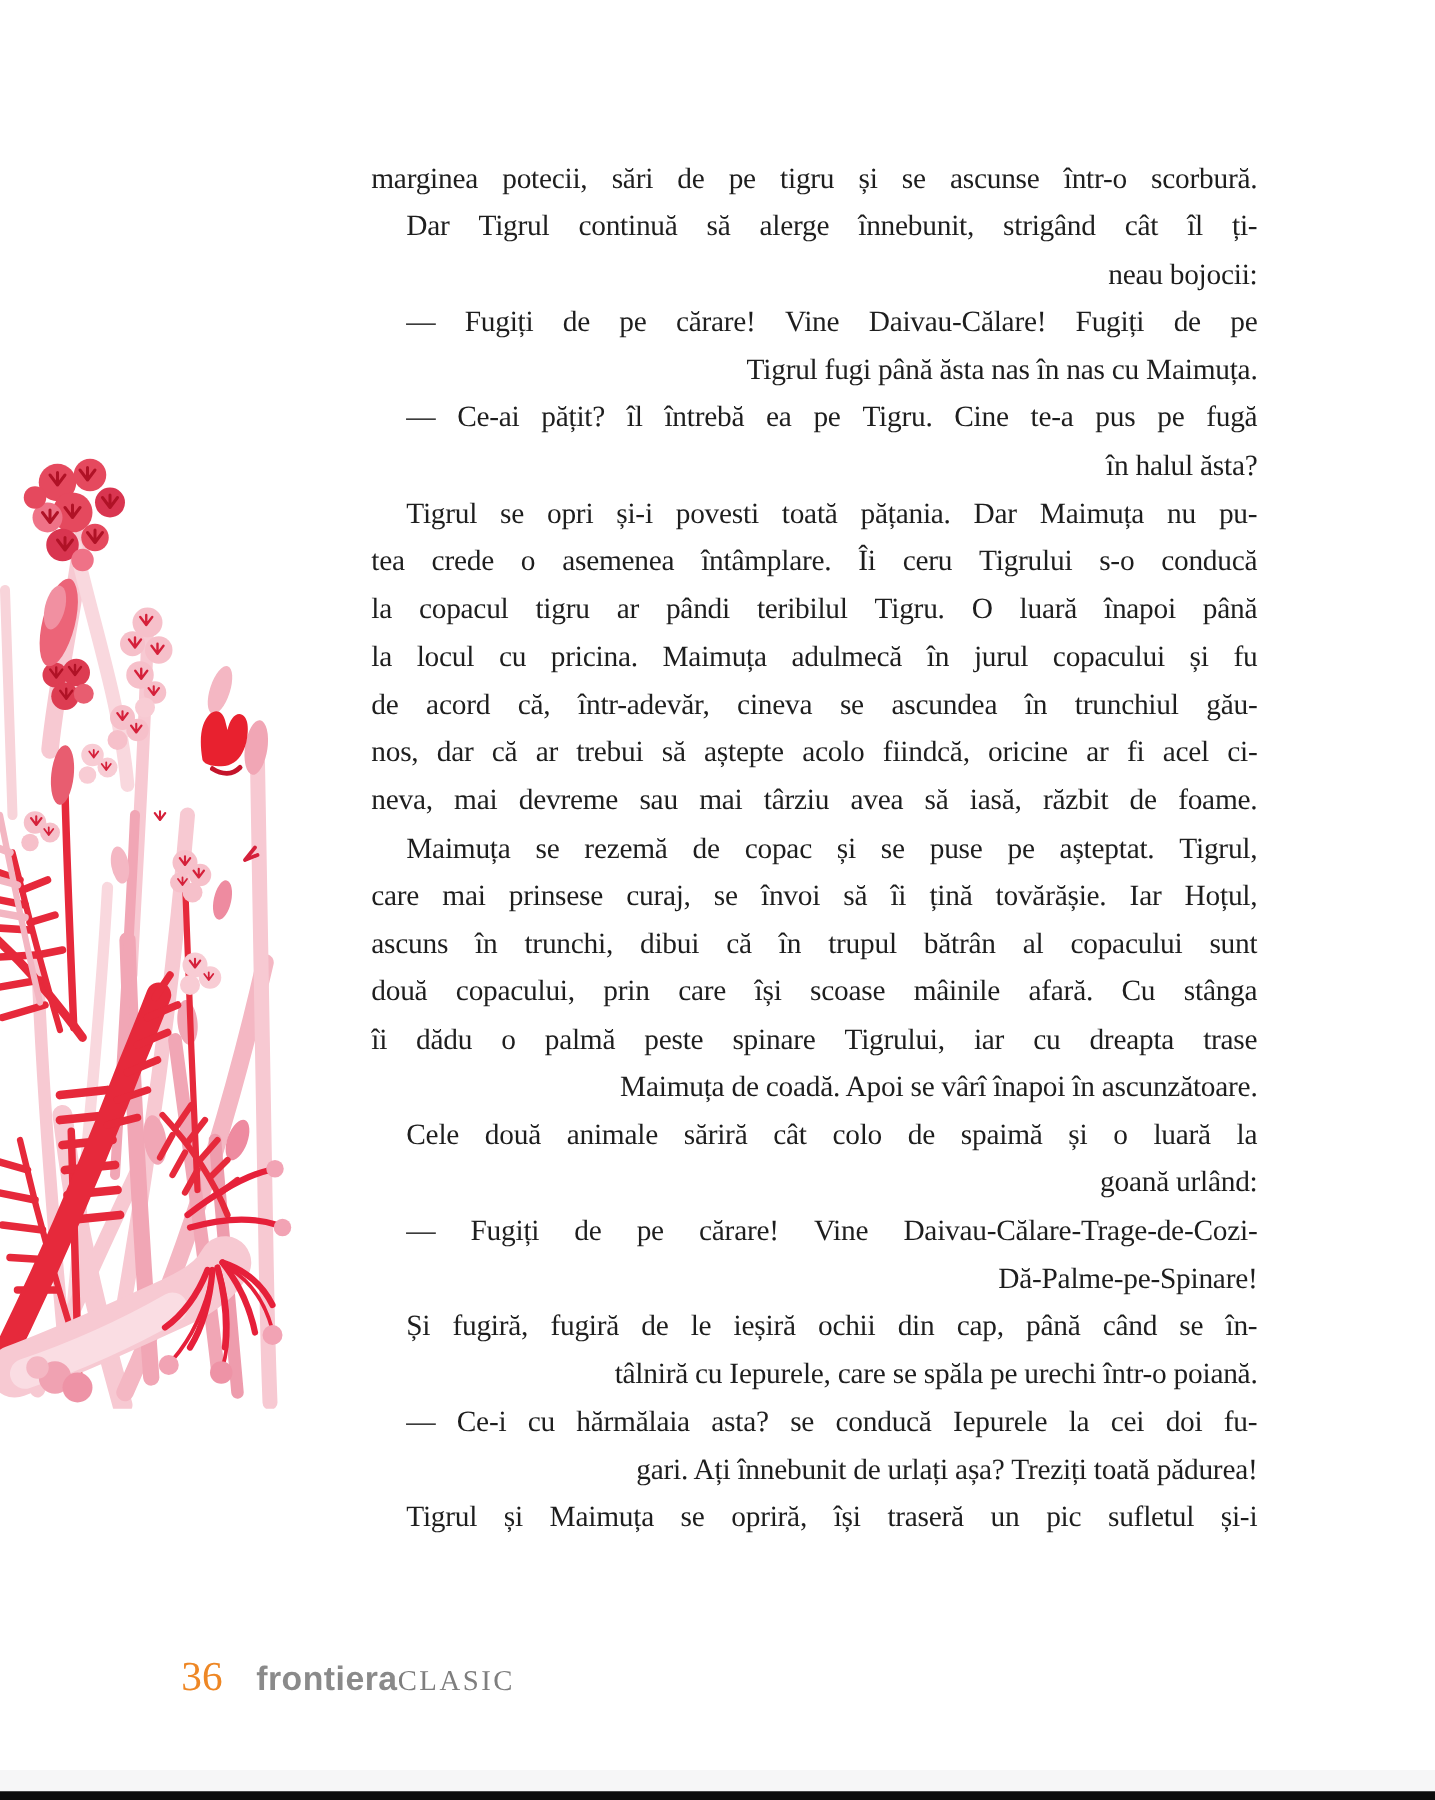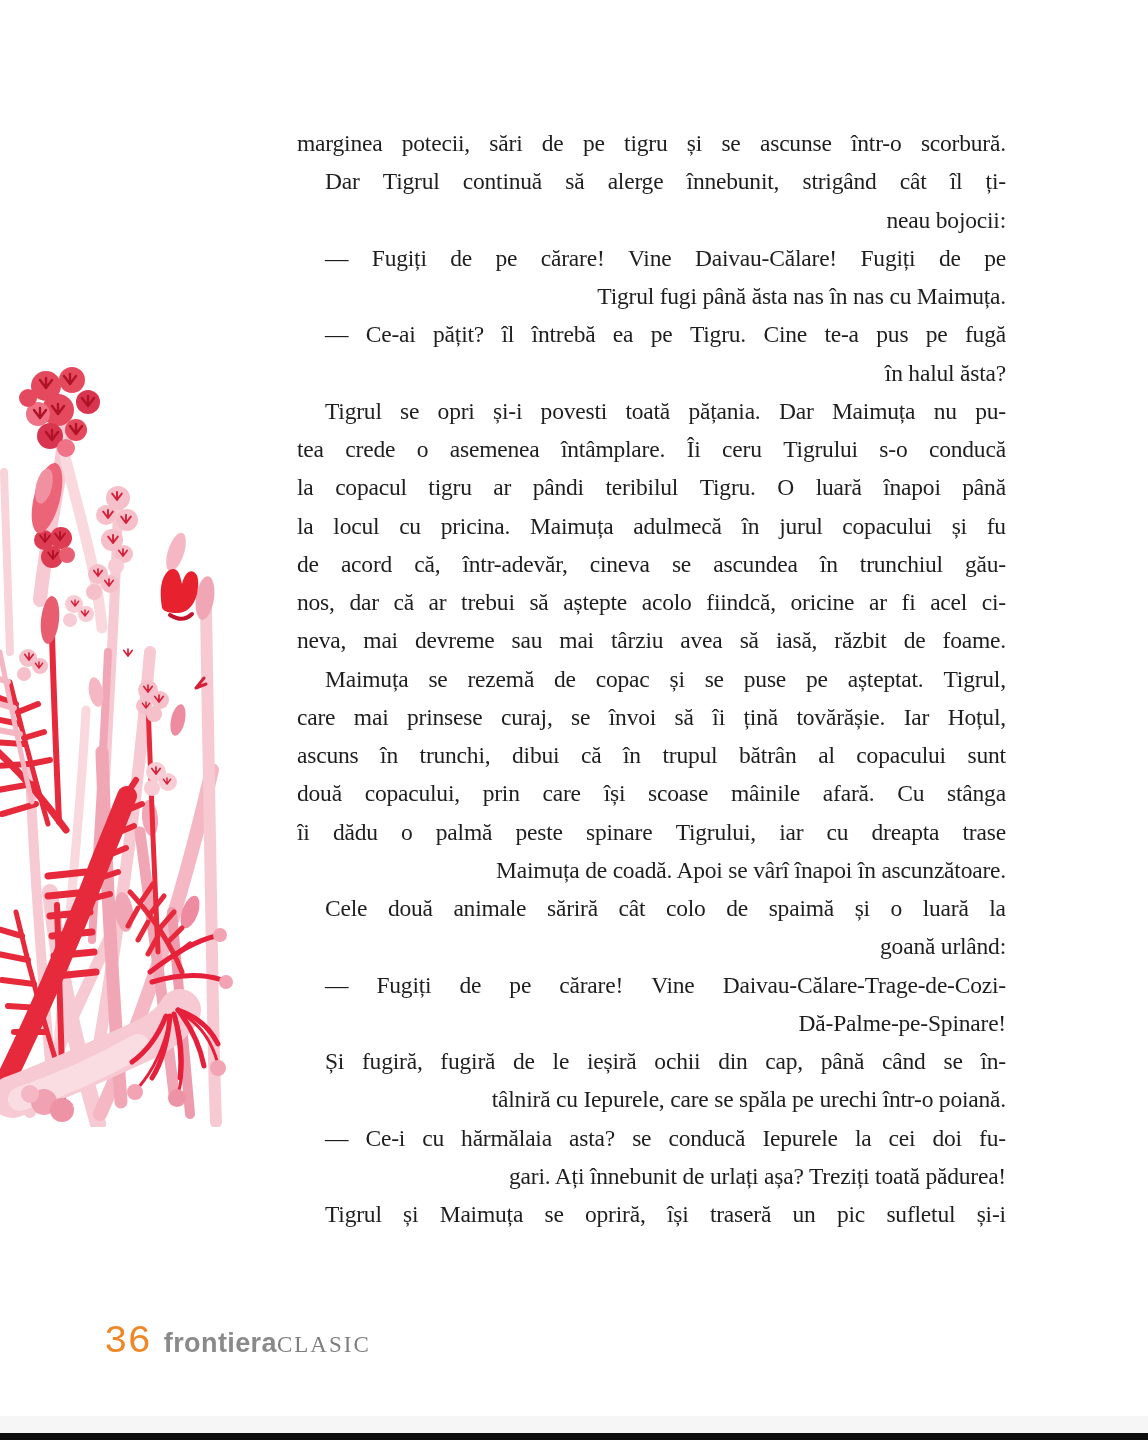--- a/index.html
+++ b/index.html
@@ -14,24 +14,25 @@
     color:var(--text,#1e1e1e);
     font-size:23.5px;letter-spacing:-0.2px;
   }
   .line{height:38.25px;line-height:38.25px;overflow:hidden;white-space:nowrap;text-align:right;}
   .line.fill{display:flex;justify-content:space-between;}
   .line.fill span{white-space:pre;}
   .line.ind{padding-left:28px;}
   
   .footer{position:absolute;left:104px;top:1322px;display:flex;align-items:baseline;}
   .pagenum{
-    font-family:Liberation Mono, monospace;font-size:39px;line-height:40px;
+    font-family:Liberation Serif, serif;font-size:33px;line-height:40px;
     color:var(--page-number,#ee8725);
+    margin-left:41px;
   }
-  .brand{margin-left:13px;}
+  .brand{margin-left:27px;}
   .brand1{
     font-family:"Liberation Sans","DejaVu Sans",sans-serif;font-weight:700;
     font-size:27px;color:var(--brand,#8a8a8a);letter-spacing:0.4px;
   }
   .brand2{
     font-family:"Liberation Serif","DejaVu Serif",serif;font-weight:400;
     font-size:23px;color:#7e7e7e;letter-spacing:2px;
   }
   
   .shade{position:absolute;left:0;right:0;top:1416px;height:17px;background:#f6f6f7;}

